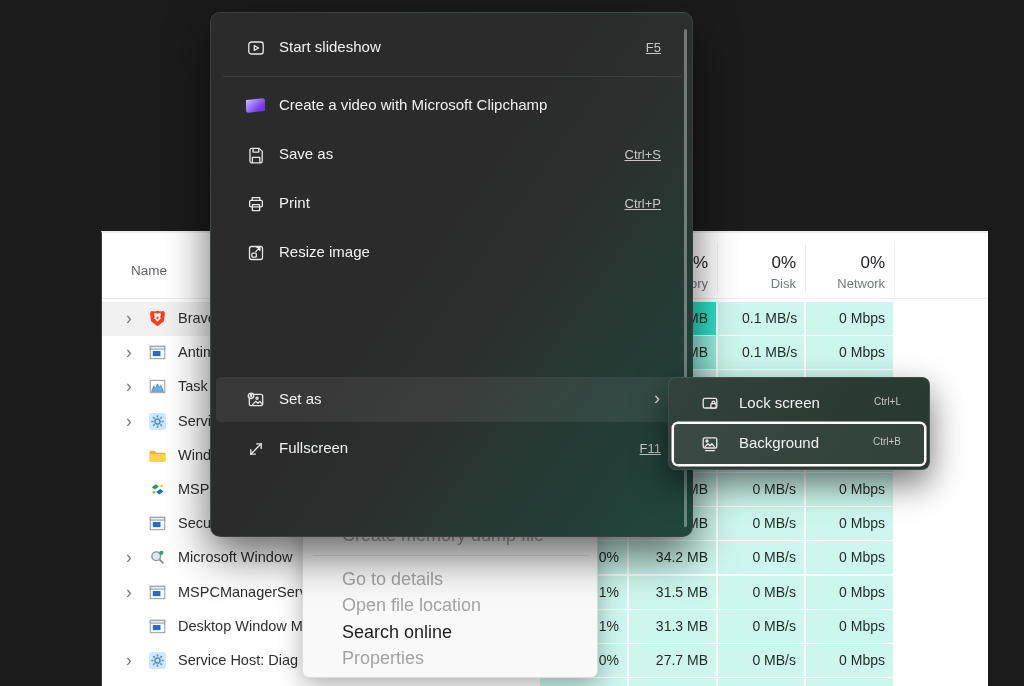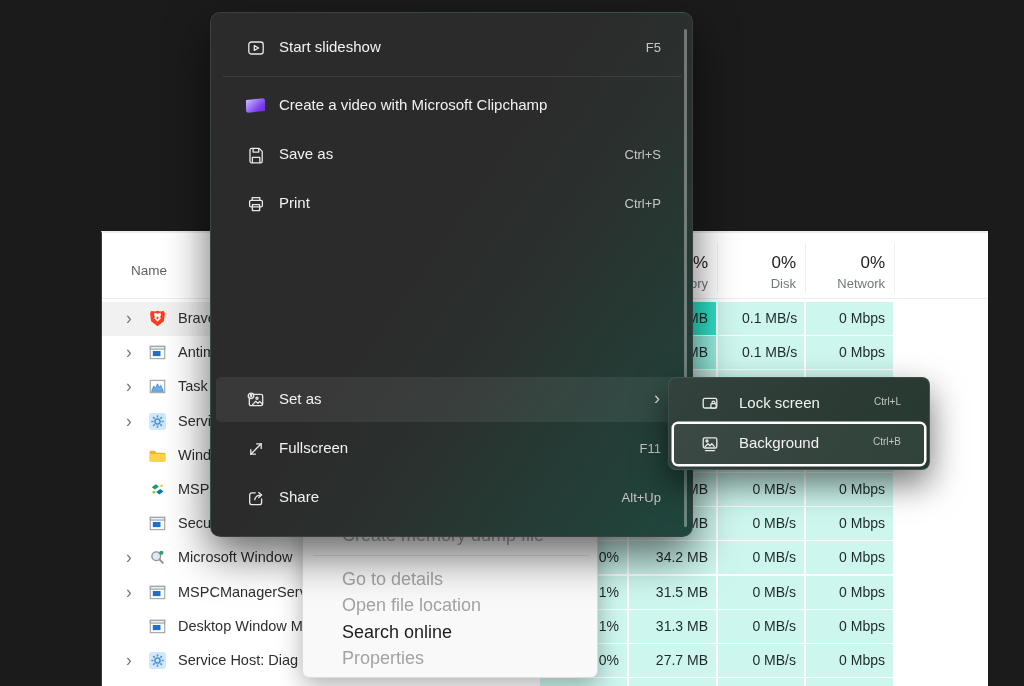--- a/index.html
+++ b/index.html
@@ -44,21 +44,21 @@
       box-shadow:0 18px 44px rgba(0,0,0,.6);overflow:hidden;z-index:30;}
   .pm-item{position:absolute;left:0;width:100%;height:49px;}
   .pm-item.hl{left:5px;width:470px;top:364px;height:45px;background:rgba(255,255,255,.07);border-radius:5px;}
   .mico{position:absolute;left:35px;top:15px;width:20px;height:20px;}
   .pm-item.hl .mico{left:30px;top:13px;}
   .mico svg{width:20px;height:20px;display:block;}
   .mico path,.mico rect,.mico circle{fill:none;stroke:#e8e8e8;stroke-width:1.3;
         stroke-linecap:round;stroke-linejoin:round;}
   .pm-label{position:absolute;left:68px;top:15px;font-size:15px;color:#f2f2f2;white-space:nowrap;}
   .pm-item.hl .pm-label{left:63px;top:13px;}
-  .pm-sc{position:absolute;right:31px;top:17px;font-size:13px;color:#c6c6c6;}
+  .pm-sc{position:absolute;right:31px;top:17px;font-size:13px;color:#c6c6c6;text-decoration:underline;}
   .pm-chev{position:absolute;right:26px;top:11px;font-size:18px;color:#dedede;}
   .pm-sep{position:absolute;left:12px;top:63px;width:459px;height:1px;background:rgba(255,255,255,.09);}
   .pm-scroll{position:absolute;right:5px;top:16px;width:3px;height:498px;border-radius:2px;
              background:rgba(255,255,255,.35);}
   .clip-ic{display:block;width:19px;height:15px;margin-top:2px;border-radius:3px;
            background:linear-gradient(135deg,#d8c7fd 0%,#a78bfa 30%,#7c3aed 70%,#6d28d9 100%);
            clip-path:polygon(0 14%,100% 0,100% 86%,0 100%);}
   
   .sm{position:absolute;left:668px;top:377px;width:262px;height:93px;border-radius:8px;
       background:linear-gradient(130deg,#33423c 0%,#2b3b34 60%,#253830 100%);
@@ -323,20 +323,31 @@
       <span class="mico">
           <svg viewBox="0 0 20 20">
             <path d="M6.2 6.3V3.6h7.6v2.7"></path>
             <rect x="3.6" y="6.3" width="12.8" height="6.6" rx="1.4"></rect>
             <path d="M6.4 10.6h7.2v6h-7.2z"></path>
           </svg>
         </span>
       <span class="pm-label">Print</span>
       <span class="pm-sc">Ctrl+P</span>
     </div>
+    <div class="pm-item" style="top:215px;">
+      <span class="mico">
+          <svg viewBox="0 0 20 20">
+            <rect x="3.5" y="3.5" width="13" height="13" rx="2"></rect>
+            <rect x="5.9" y="10.2" width="4.4" height="4" rx=".8"></rect>
+            <path d="M9.8 8.6 13.9 4.5M13.9 4.5h-3M13.9 4.5v3"></path>
+          </svg>
+        </span>
+      <span class="pm-label">Resize image</span>
+      <span class="pm-sc"></span>
+    </div>
     <div class="pm-item hl">
       <span class="mico">
           <svg viewBox="0 0 20 20">
             <rect x="3.3" y="4.3" width="13.4" height="11.4" rx="1.8"></rect>
             <circle cx="11" cy="8.2" r="1.05"></circle>
             <path d="M6.6 14.6l3.2-3.4 2.1 2.2 1.9-2 2.4 2.7"></path>
             <circle cx="5" cy="5.9" r="2.8" style="fill:#2f322f"></circle>
             <circle cx="5" cy="5.2" r=".7"></circle>
             <path d="M3.7 7.2a1.7 1.7 0 0 1 2.6 0"></path>
           </svg>
@@ -348,31 +359,20 @@
       <span class="mico">
           <svg viewBox="0 0 20 20">
             <path d="M4.8 15.2 15.2 4.8"></path>
             <path d="M10.6 4.8h4.6v4.6"></path>
             <path d="M9.4 15.2H4.8v-4.6"></path>
           </svg>
         </span>
       <span class="pm-label">Fullscreen</span>
       <span class="pm-sc">F11</span>
     </div>
-    <div class="pm-item" style="top:460px;">
-      <span class="mico">
-          <svg viewBox="0 0 20 20">
-            <path d="M9.3 4.8H6a2.3 2.3 0 0 0-2.3 2.3v7.3A2.3 2.3 0 0 0 6 16.7h7.3a2.3 2.3 0 0 0 2.3-2.3V11"></path>
-            <path d="M8.8 11.7c.5-3.1 2.8-4.6 6.1-4.6"></path>
-            <path d="M12.7 4.6 15.6 7.1l-2.9 2.5"></path>
-          </svg>
-        </span>
-      <span class="pm-label">Share</span>
-      <span class="pm-sc">Alt+Up</span>
-    </div>
     <div class="pm-item" style="top:509px;">
       
       
     </div>
     <div class="pm-scroll"></div>
   </div>
 
   <div class="sm">
     <div class="sm-item">
       <span class="sm-ico">

